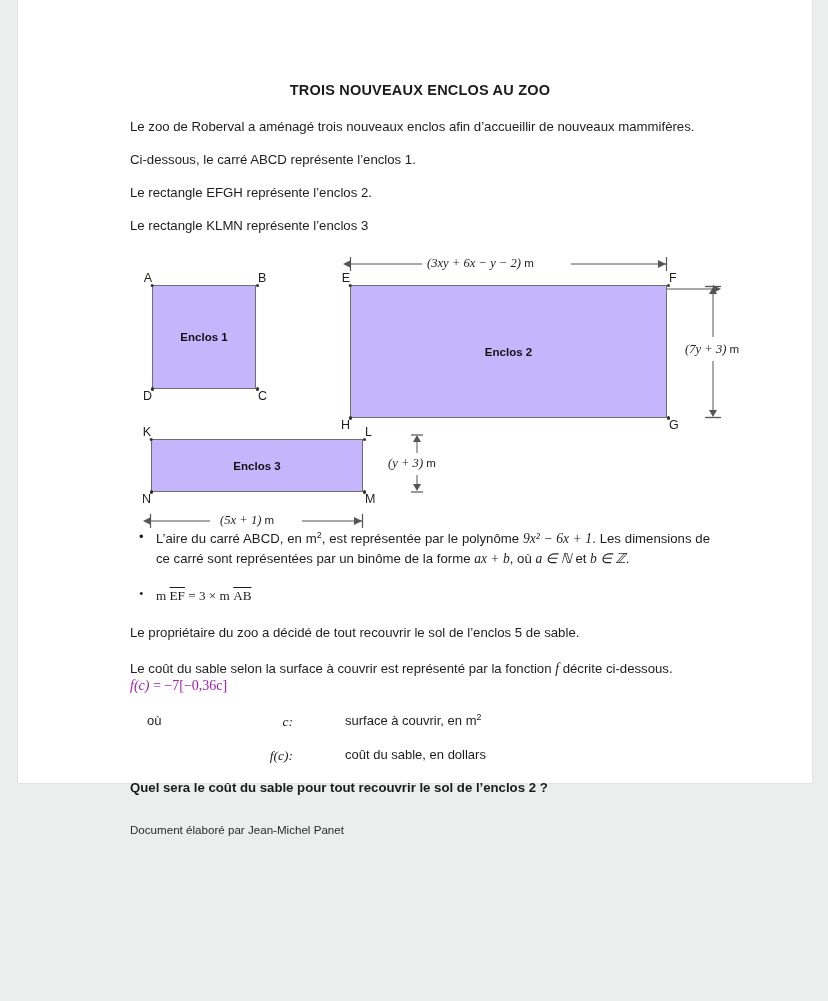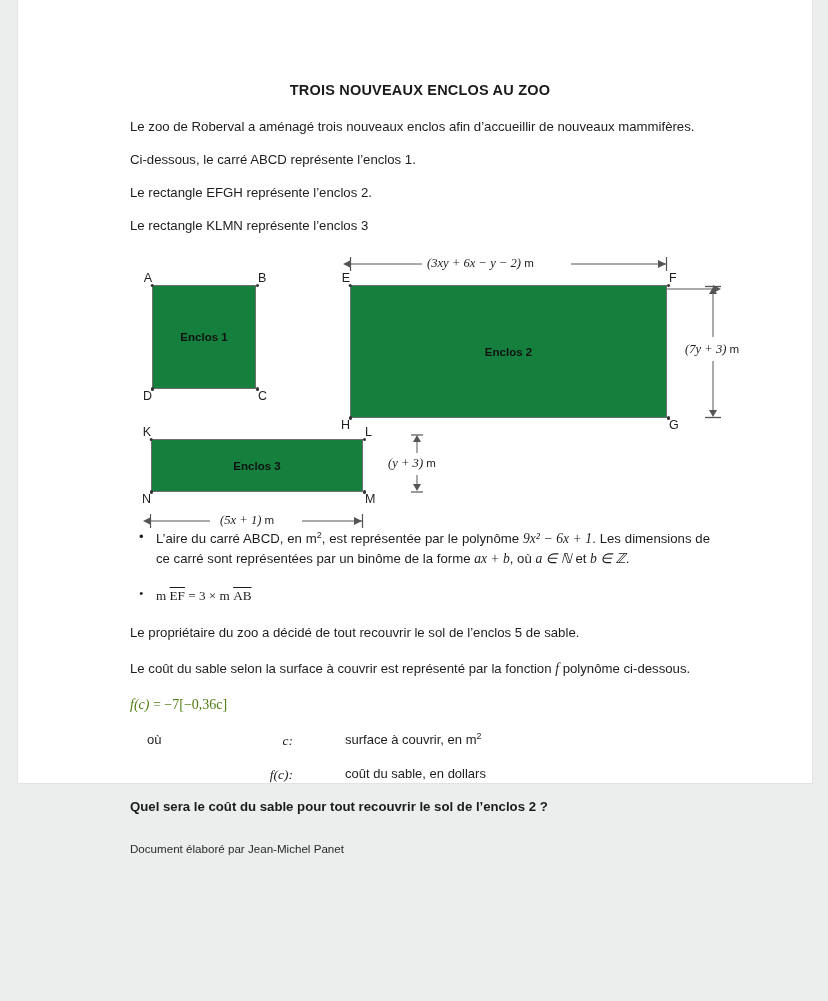--- a/index.html
+++ b/index.html
@@ -56,21 +56,21 @@
   
   #figures {
     position: relative;
     height: 280px;
     margin-top: 14px;
   }
   .shape {
     position: absolute;
     border: 1.6px solid #6e6e6e;
     box-sizing: border-box;
-    background: #15803d;
+    background: #c4b5fd;
   }
   .shape .shape-label {
     position: absolute;
     left: 0; right: 0;
     top: 50%;
     transform: translateY(-50%);
     text-align: center;
     font-size: 11.5px;
     font-weight: bold;
     color: #111;
@@ -144,22 +144,21 @@
   .b2 { margin-top: 17px; }
   .b3 { margin-top: 17px; }
 
   .math { font-family: "Liberation Serif", serif; font-size: 13.6px; }
   .math i, .mi { font-style: italic; }
   .ovl { text-decoration: overline; }
 
   .func-line {
     font-family: "Liberation Serif", serif;
     font-size: 14px;
-    color: #4d7c0f;
-    margin-top: 19px;
+    color: #a21caf;
   }
   .where-block { margin-top: 19px; }
   .where-row {
     display: flex;
     font-size: 13px;
     color: #1d1d1d;
     margin-bottom: 16px;
     line-height: 1.3;
     gap: 44px;
   }
@@ -287,21 +286,21 @@
     <ul class="bullets">
       <li class="b1"><span>L’aire du carré ABCD, en m</span><sup class="sq">2</sup><span>, est représentée par le polynôme </span><span class="math mi">9x² − 6x + 1</span><span>. Les dimensions de ce carré sont représentées par un binôme de la forme </span><span class="math mi">ax + b</span><span>, où </span><span class="math mi">a ∈ ℕ</span><span> et </span><span class="math mi">b ∈ ℤ</span><span>.</span></li>
 
       <li class="b2 math"><span>m</span>&nbsp;<span class="ovl">EF</span>
         <span>= 3 × </span><span>m</span>&nbsp;<span class="ovl">AB</span></li>
 
     </ul>
 
     <p class="para" style="margin-top:19px;">Le propriétaire du zoo a décidé de tout recouvrir le sol de l’enclos 5 de sable.</p>
 
-    <p class="para just" style="margin-top:16px;"><span>Le coût du sable selon la surface à couvrir est représenté par la fonction </span><span class="math mi">f</span><span> polynôme ci-dessous.</span></p>
+    <p class="para just" style="margin-top:16px;"><span>Le coût du sable selon la surface à couvrir est représenté par la fonction </span><span class="math mi">f</span><span> décrite ci-dessous.</span></p>
 
     <div class="func-line"><span class="mi">f</span><span class="mi">(c)</span><span> = −7[−0,36c]</span></div>
 
     <div class="where-block">
       <div class="where-row">
         <span class="where-ou">où</span>
         <span class="where-sym mi">c:</span>
         <span class="where-desc"><span>surface à couvrir, en m</span><sup class="sq">2</sup></span>
       </div>
       <div class="where-row">

